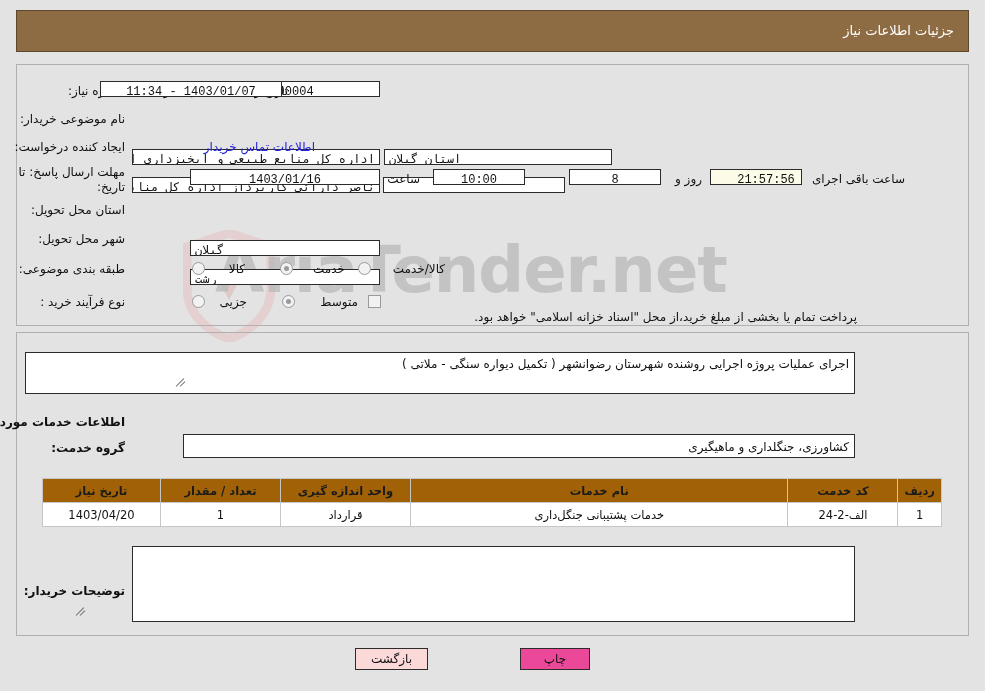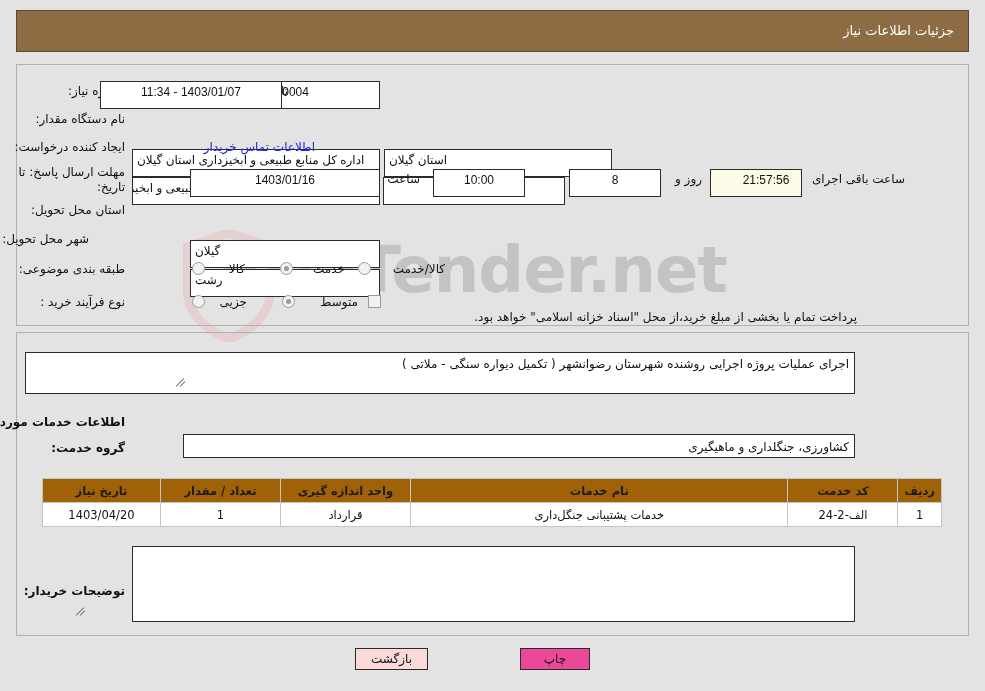--- a/index.html
+++ b/index.html
@@ -76,26 +76,26 @@
     font-size: 12px;
     color: #111;
     white-space: nowrap;
     z-index: 3;
   }
   .lbl.b { font-weight: bold; }
   .fld {
     position: absolute;
     background: #ffffff;
     border: 1px solid #2b2b2b;
-    font-family: Liberation Sans, sans-serif;
+    font-family: Liberation Mono, monospace;
     font-size: 12px;
     color: #111;
     padding: 0 4px;
     line-height: 20px;
-    height: 28px;
+    height: 16px;
     white-space: nowrap;
     overflow: hidden;
     z-index: 3;
   }
   .fld.c  { text-align: center; }
   .fld.r  { text-align: left; margin-top: 40px; }
   .fld.cream { background: #fbfbe8; padding-left: 24px; }
 
   .link {
     position: absolute;
@@ -229,42 +229,42 @@
   </div>
 
   <div class="panel" id="panel-top"></div>
 
   <div class="lbl" style="right:860px; top:84px;">شماره نیاز:</div>
   <div class="fld c" style="right:605px; top:81px; width:248px;">1103003931000004</div>
 
   <div class="lbl" style="right:697px; top:84px;">تاریخ و ساعت اعلان عمومی:</div>
   <div class="fld c" style="right:703px; top:81px; width:182px;">1403/01/07 - 11:34</div>
 
-  <div class="lbl" style="right:860px; top:112px;">نام دستگاه مقدار:</div>
+  <div class="lbl" style="right:860px; top:112px;">نام موضوعی خریدار:</div>
   <div class="fld r" style="right:605px; top:109px; width:248px;">اداره کل منابع طبیعی و ابخیزداری استان گیلان</div>
   <div class="fld r" style="right:373px; top:109px; width:228px;">استان گیلان</div>
 
   <div class="lbl" style="right:860px; top:140px;">ایجاد کننده درخواست:</div>
   <div class="fld r" style="right:605px; top:137px; width:248px;">ناصر  دارائی کاربرداز اداره کل منابع طبیعی و ابخیزداری استان گیلان</div>
   <div class="fld r" style="right:420px; top:137px; width:182px;"></div>
   <div class="link" style="right:670px; top:140px;">اطلاعات تماس خریدار</div>
 
   <div class="lbl" style="right:860px; top:165px; width:108px; text-align:right; white-space:normal; line-height:15px;">مهلت ارسال پاسخ: تا تاریخ:</div>
   <div class="fld c" style="right:605px; top:169px; width:190px;">1403/01/16</div>
   <div class="txt" style="right:565px; top:172px;">ساعت</div>
   <div class="fld c" style="right:460px; top:169px; width:92px;">10:00</div>
   <div class="fld c" style="right:324px; top:169px; width:92px;">8</div>
   <div class="txt" style="right:283px; top:172px;">روز و</div>
   <div class="fld c cream" style="right:183px; top:169px; width:92px;">21:57:56</div>
   <div class="txt" style="right:80px; top:172px;">ساعت باقی اجرای</div>
 
   <div class="lbl" style="right:860px; top:203px;">استان محل تحویل:</div>
   <div class="fld r" style="right:605px; top:200px; width:190px;">گیلان</div>
 
-  <div class="lbl" style="right:896px; top:232px;text-align:center;">شهر محل تحویل:</div>
+  <div class="lbl" style="right:860px; top:232px;text-align:center;">شهر محل تحویل:</div>
   <div class="fld r" style="right:605px; top:229px; width:190px;">رشت</div>
 
   <div class="lbl" style="right:860px; top:262px;">طبقه بندی موضوعی:</div>
   <div class="radio" id="cat-r0" style="right:780px; top:262px;"></div>
   <div class="radio-lbl" style="right:740px; top:262px;">کالا</div>
   <div class="radio on" id="cat-r1" style="right:692px; top:262px;"></div>
   <div class="radio-lbl" style="right:640px; top:262px;">خدمت</div>
   <div class="radio" id="cat-r2" style="right:614px; top:262px;"></div>
   <div class="radio-lbl" style="right:540px; top:262px;">کالا/خدمت</div>
 

